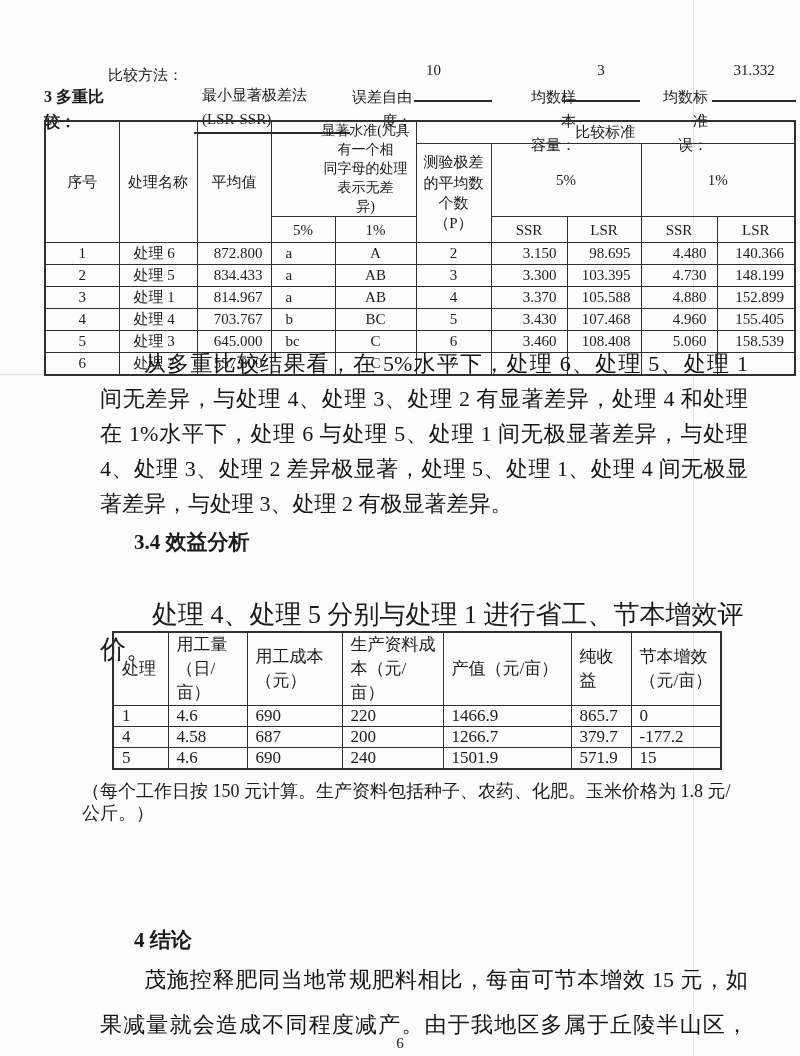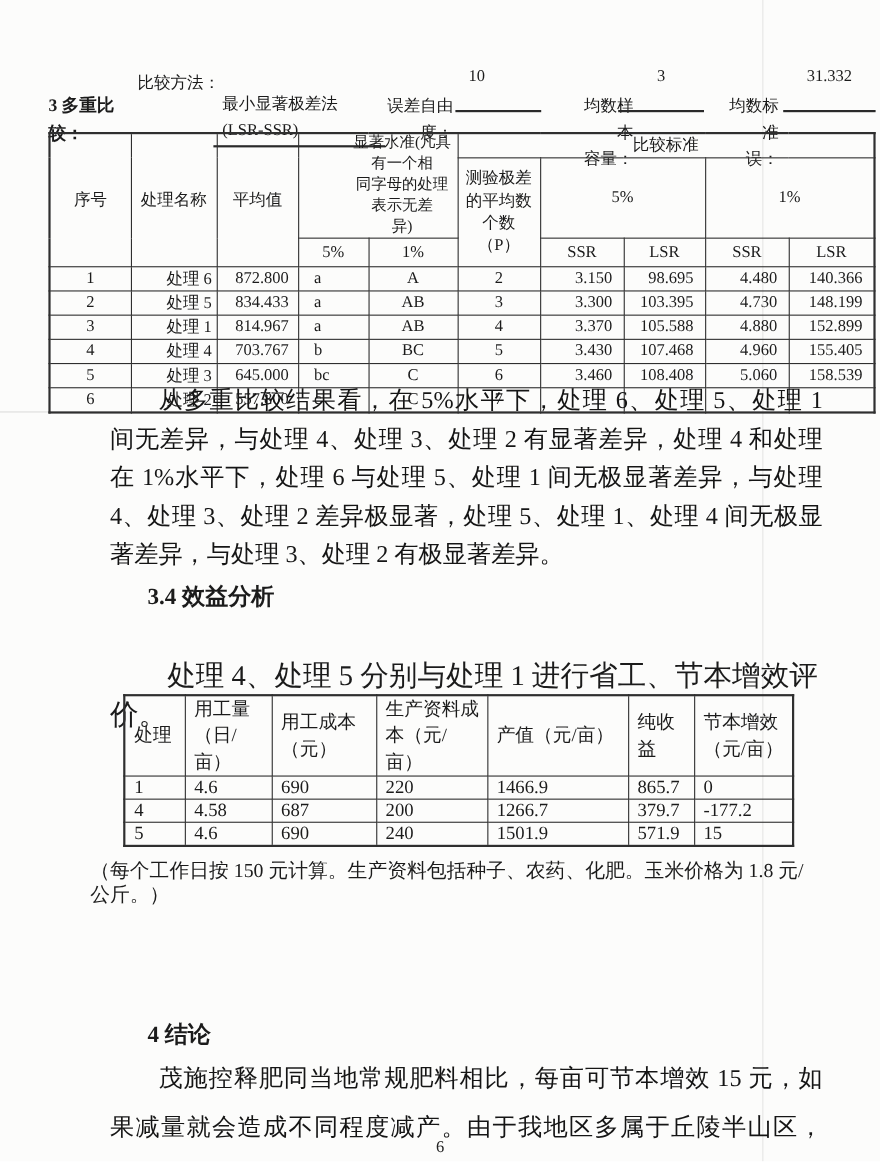--- a/index.html
+++ b/index.html
@@ -9,40 +9,40 @@
     overflow:hidden;
   }
   .pre{white-space:pre-line;margin-top:32px;}
   
   .scan-vline{position:absolute;left:693px;top:0;width:1px;height:1056px;background:rgba(110,110,110,.16);}
   .scan-hline{position:absolute;left:0;top:374px;width:782px;height:1px;background:rgba(130,130,130,.25);}
 
   
   .topform{position:absolute;left:42px;top:48px;width:756px;height:60px;font-size:15px;}
   .tf-section{position:absolute;left:2px;top:4px;width:88px;font-weight:bold;font-size:16px;line-height:25px;}
-  .tf-method-label{position:absolute;left:83px;top:18px;}
+  .tf-method-label{position:absolute;left:66px;top:18px;}
   .tf-field{position:absolute;top:0;height:54px;box-sizing:border-box;border-bottom:2px solid #2a2a2a;}
   .tf-val1{left:152px;width:156px;padding:3px 0 0 8px;line-height:24px;}
   .tf-label2{position:absolute;line-height:24px;text-align:right;}
   .tf-df-label{left:306px;top:5px;width:64px;}
   .tf-val2{left:372px;width:78px;padding:14px 0 0 12px;}
   .tf-sample-label{left:476px;top:5px;width:58px;}
   .tf-val3{left:520px;width:78px;padding:14px 0 0 0;text-align:center;}
   .tf-se-label{left:612px;top:5px;width:54px;}
   .tf-val4{left:670px;width:84px;padding:14px 0 0 0;text-align:center;}
 
   
   .table1{position:absolute;left:44px;top:120px;width:750px;border-collapse:collapse;table-layout:fixed;font-size:15px;border:2px solid #2f2f2f;}
   .table1 th,.table1 td{border:1px solid #2f2f2f;padding:0 4px;vertical-align:middle;font-weight:normal;}
   .table1 th{text-align:center;line-height:1.35;}
   .table1 th.small{font-size:14px;padding-left:48px;}
   .table1 tr.h1{height:22px;} .table1 tr.h2{height:42px;} .table1 tr.h3{height:26px;}
   .table1 tbody tr{height:22px;}
   .table1 tbody td:nth-child(1){text-align:center;}
-  .table1 tbody td:nth-child(2){text-align:right;padding-left:24px;}
+  .table1 tbody td:nth-child(2){text-align:left;padding-left:14px;}
   .table1 tbody td:nth-child(3){text-align:right;padding-right:8px;}
   .table1 tbody td:nth-child(4){text-align:left;padding-left:14px;}
   .table1 tbody td:nth-child(5),.table1 tbody td:nth-child(6){text-align:center;}
   .table1 tbody td:nth-child(7),.table1 tbody td:nth-child(8),
   .table1 tbody td:nth-child(9),.table1 tbody td:nth-child(10){text-align:right;padding-right:10px;}
 
   
   .para{position:absolute;left:100px;width:648px;font-size:22px;color:#151515;}
   .p1{top:346px;}
   .p1 .pline{line-height:35px;}

